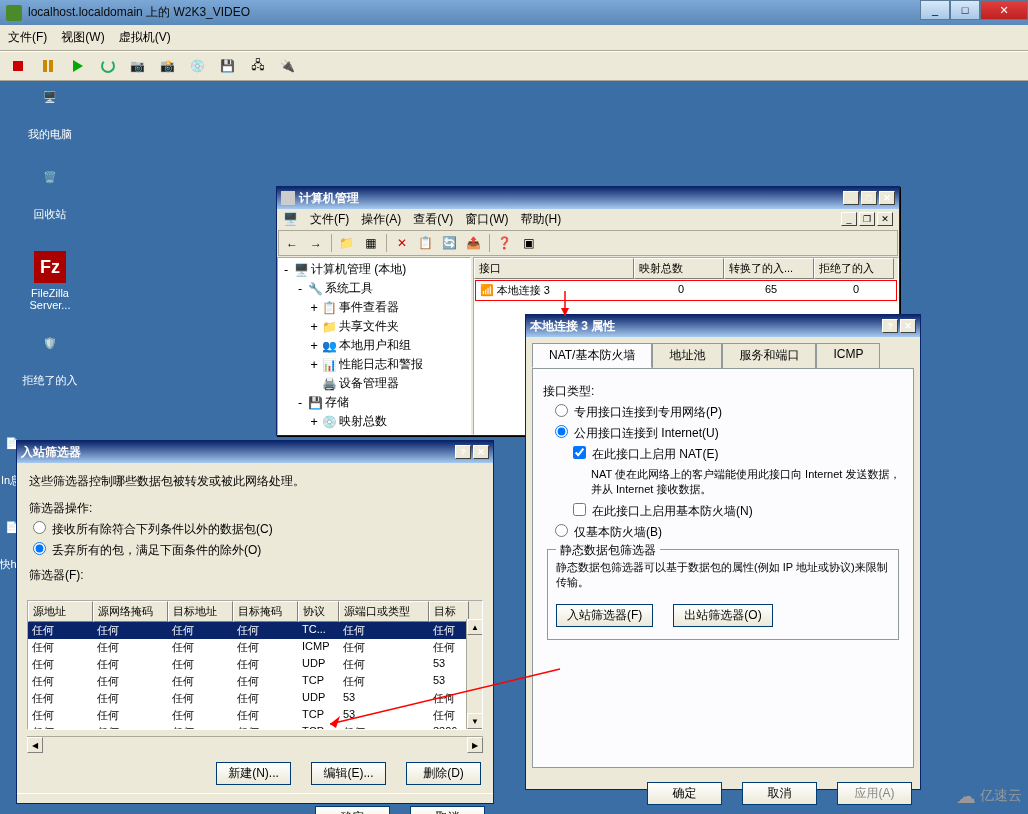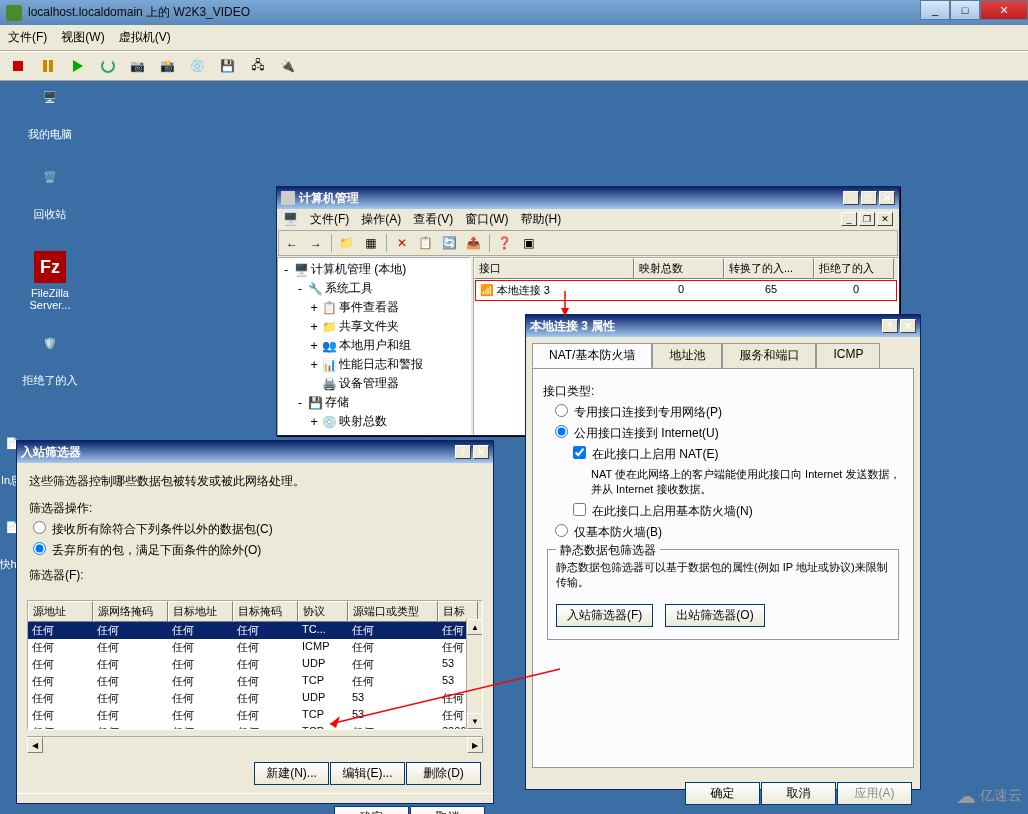--- a/index.html
+++ b/index.html
@@ -58,31 +58,31 @@
 .prop-dialog { position:absolute; background:#ece9d8; border:1px solid #0a246a; }
 .tabs { display:flex; margin: 6px 6px 0; font-size:12px; }
 .tab { padding: 3px 16px; border:1px solid #919b9c; border-bottom:none; background:#ece9d8; position:relative; }
 .tab.active { background:#fcfcfe; border-bottom:1px solid #fcfcfe; z-index:2; }
 .tab-panel { margin: 0 6px 6px; border:1px solid #919b9c; padding: 10px; font-size:12px; background:#fcfcfe; }
 .radio-row, .check-row { margin: 4px 0 4px 12px; display:flex; align-items:flex-start; gap:6px; }
 .desc { margin-left: 30px; color:#000; font-size:11px; margin-bottom:6px; }
 .groupbox { border:1px solid #919b9c; margin: 8px 4px; padding: 10px 8px 12px; position:relative; }
 .groupbox .legend { position:absolute; top:-8px; left:8px; background:#fcfcfe; padding:0 4px; font-size:12px; }
 .btn { min-width:75px; height:23px; border:1px solid #003c74; background:linear-gradient(#fff,#ece9d8); font-size:12px; padding: 0 10px; }
-.btn-row { display:flex; gap:1px; justify-content:flex-end; padding: 8px; }
+.btn-row { display:flex; gap:20px; justify-content:flex-end; padding: 8px; }
 
 
 .filter-dialog { position:absolute; background:#ece9d8; border:1px solid #0a246a; }
 .filter-table { width: calc(100% - 20px); margin: 6px 10px; border:1px inset #fff; background:#fff; font-size:12px; }
 .filter-table .hdr { display:flex; background:#ece9d8; }
 .filter-table .hdr div { border:1px solid;border-color:#fff #808080 #808080 #fff; padding:2px 4px; font-size:11px; flex-shrink:0; }
 .filter-table .row { display:flex; }
 .filter-table .row div { padding:1px 4px; font-size:11px; flex-shrink:0; }
 .filter-table .row.sel { background:#0a246a; color:#fff; }
-.c0{width:65px}.c1{width:75px}.c2{width:65px}.c3{width:65px}.c4{width:50px}.c5{width:90px}.c6{width:40px}
+.c0{width:65px}.c1{width:75px}.c2{width:65px}.c3{width:65px}.c4{width:41px}.c5{width:90px}.c6{width:40px}
 .scrollbar-v { position:absolute; right:0; top:18px; bottom:0; width:16px; background:#ece9d8; border-left:1px solid #aca899; }
 .scrollbar-h { height:16px; background:#ece9d8; border-top:1px solid #aca899; display:flex; }
 .sb-btn{width:16px;height:16px;background:#ece9d8;border:1px solid;border-color:#fff #808080 #808080 #fff;font-size:8px;display:flex;align-items:center;justify-content:center}
 
 .red-arrow { position:absolute; pointer-events:none; }
 .watermark { position:absolute; right:6px; bottom:6px; font-size:14px; color:#999; display:flex;align-items:center;gap:4px; }
 .watermark .cloud{font-size:20px}
 </style>
 </head>
 <body>
@@ -259,21 +259,21 @@
         <input type="checkbox" style="">
         <span>在此接口上启用基本防火墙(N)</span>
       </div>
     <div class="radio-row">
         <input type="radio" style="">
         <span>仅基本防火墙(B)</span>
       </div>
     <div class="groupbox">
       <div class="legend">静态数据包筛选器</div>
       <div style="font-size:11px;margin-bottom:14px">静态数据包筛选器可以基于数据包的属性(例如 IP 地址或协议)来限制传输。</div>
-      <div style="display:flex;gap:12px">
+      <div style="display:flex;gap:20px">
         <button class="btn red-box">入站筛选器(F)</button>
         <button class="btn">出站筛选器(O)</button>
       </div>
     </div>
   </div>
   <div class="btn-row">
     <button class="btn">确定</button>
     <button class="btn">取消</button>
     <button class="btn" disabled="" style="color:#888">应用(A)</button>
   </div>

